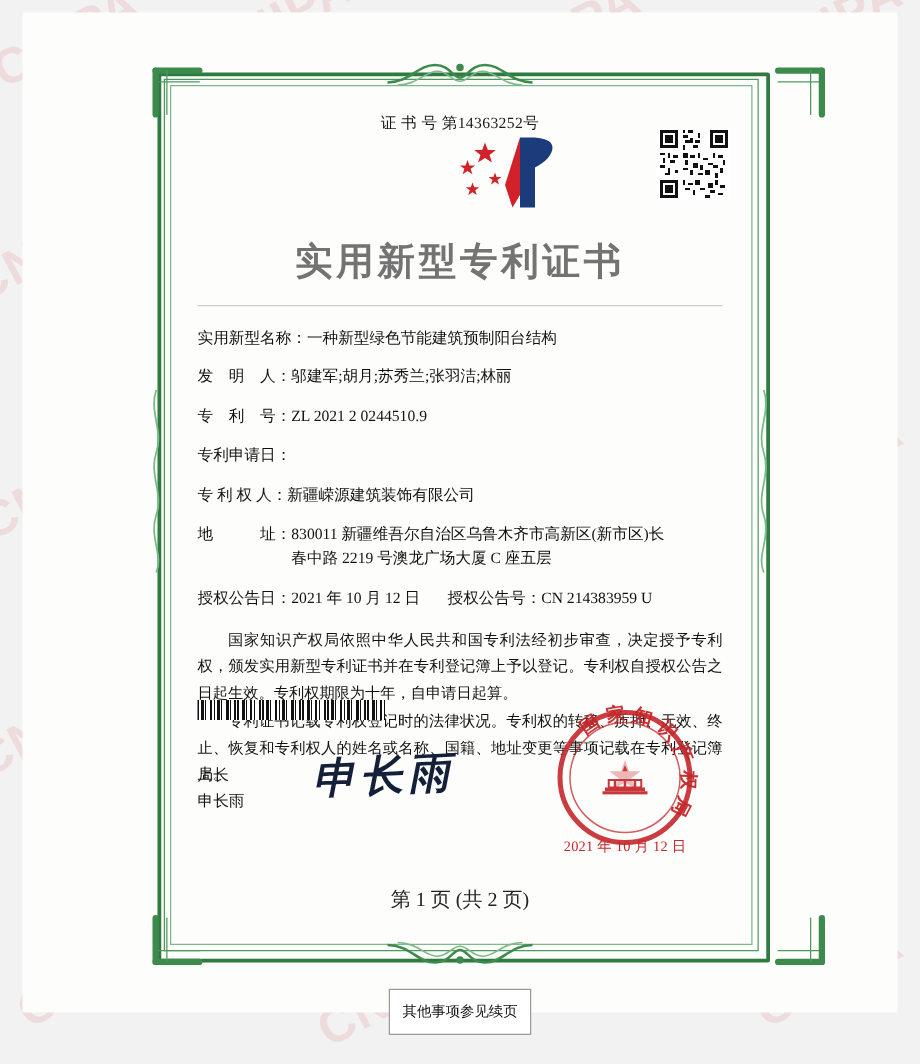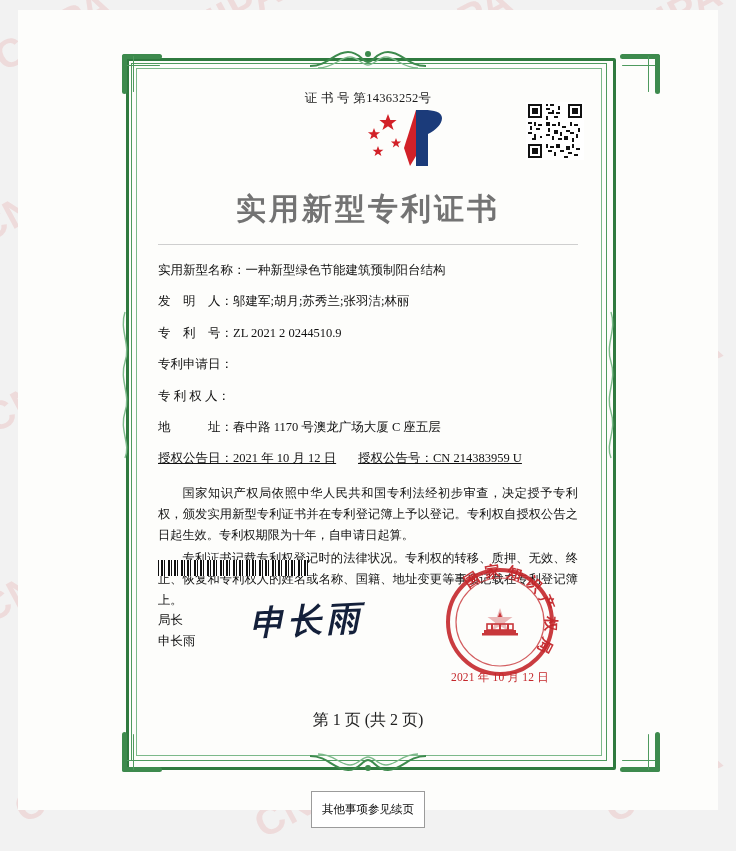--- a/index.html
+++ b/index.html
@@ -193,21 +193,20 @@
     font-family: Liberation Serif, serif;
   }
   .field .value .line2 {
     display: block;
     text-indent: 0;
   }
 
   .field-inline {
     display: flex;
     margin-bottom: 12px;
-    text-decoration: underline;
   }
   .field-inline .half {
     display: flex;
   }
   .field-inline .half.first { width: 200px; }
 
   .paras {
     margin-top: 14px;
     font-size: 12.2px;
     line-height: 1.72;
@@ -459,26 +458,28 @@
         <span class="label">专　利　号：</span>
         <span class="value">ZL 2021 2 0244510.9</span>
       </div>
 
       <div class="field">
         <span class="label">专利申请日：</span>
       </div>
 
       <div class="field">
         <span class="label">专 利 权 人：</span>
+        <span class="value">新疆嵘源建筑装饰有限公司</span>
       </div>
 
       <div class="field">
         <span class="label">地　　　址：</span>
         <span class="value">
-          <span class="line2">春中路 1170 号澳龙广场大厦 C 座五层</span>
+          <span>830011  新疆维吾尔自治区乌鲁木齐市高新区(新市区)长</span>
+          <span class="line2">春中路 2219 号澳龙广场大厦 C 座五层</span>
         </span>
       </div>
 
       <div class="field-inline">
         <span class="half first">
           <span class="label">授权公告日：</span>
           <span>2021 年 10 月 12 日</span>
         </span>
         <span class="half">
           <span class="label">授权公告号：</span>

